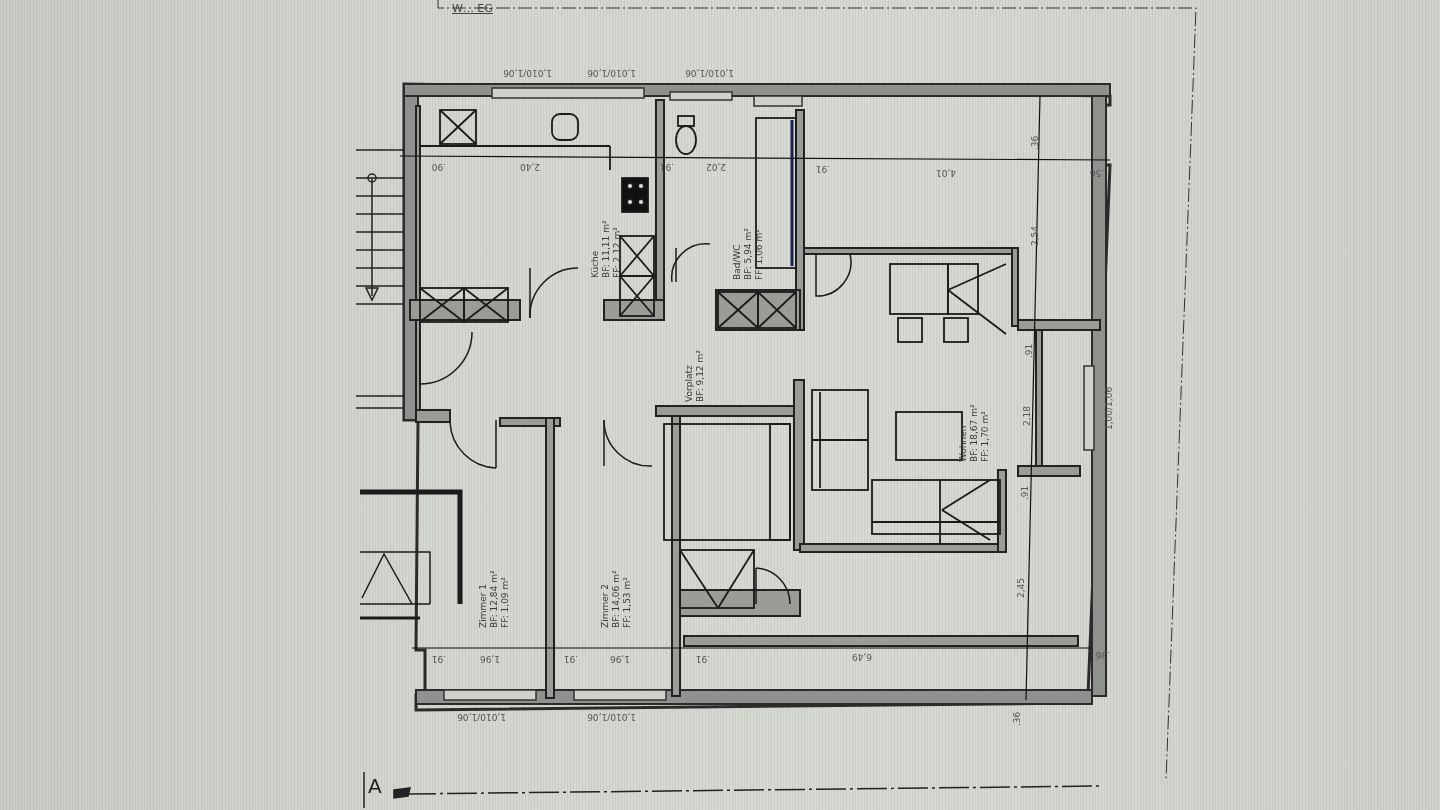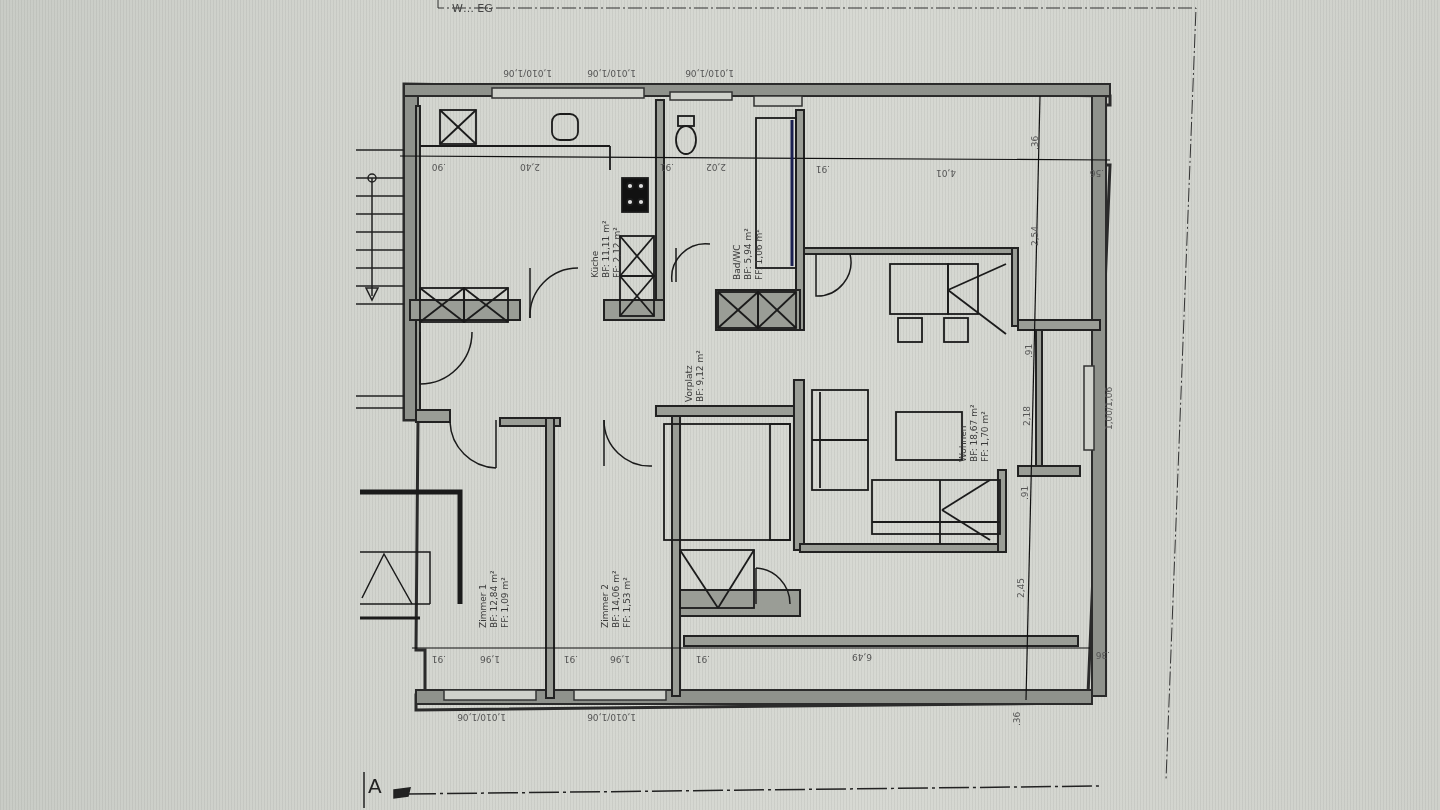--- a/index.html
+++ b/index.html
@@ -182,21 +182,21 @@
       <line x1="754" y1="550" x2="718" y2="608"></line>
   </g>
 
   <g stroke="#222" stroke-width="1.5">
     <line x1="364" y1="772" x2="364" y2="808"></line>
     <line x1="406" y1="794" x2="1100" y2="786" stroke-dasharray="30,4,3,4"></line>
     <polygon points="394,790 410,788 408,796 394,798" fill="#222"></polygon>
   </g>
 </svg>
 
-<div class="lbl" style="left:452px;top:2px;font-size:11px;color:#444;">W… EG</div>
+<div class="lbl" style="left:452px;top:2px;font-size:11px;color:#444;text-decoration:underline;">W… EG</div>
 <div class="lbl" style="left:368px;top:774px;font-size:20px;color:#222;">A</div>
 
 <div class="room" style="left:590px;top:278px;">
   <div>Küche</div>
   <div>BF: 11,11 m²</div>
   <div>FF: 2,12 m²</div>
 </div>
 <div class="room" style="left:732px;top:280px;">
   <div>Bad/WC</div>
   <div>BF: 5,94 m²</div>

